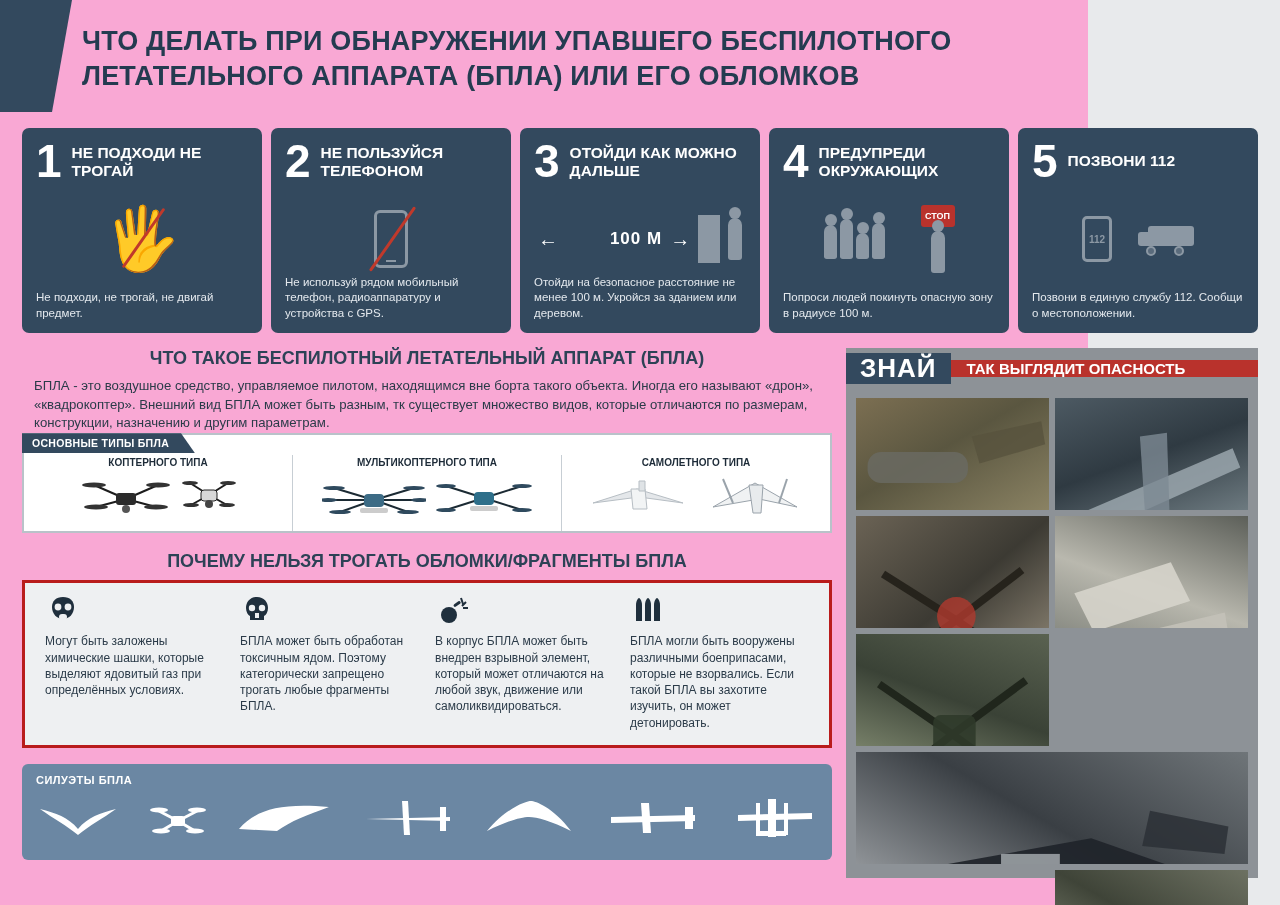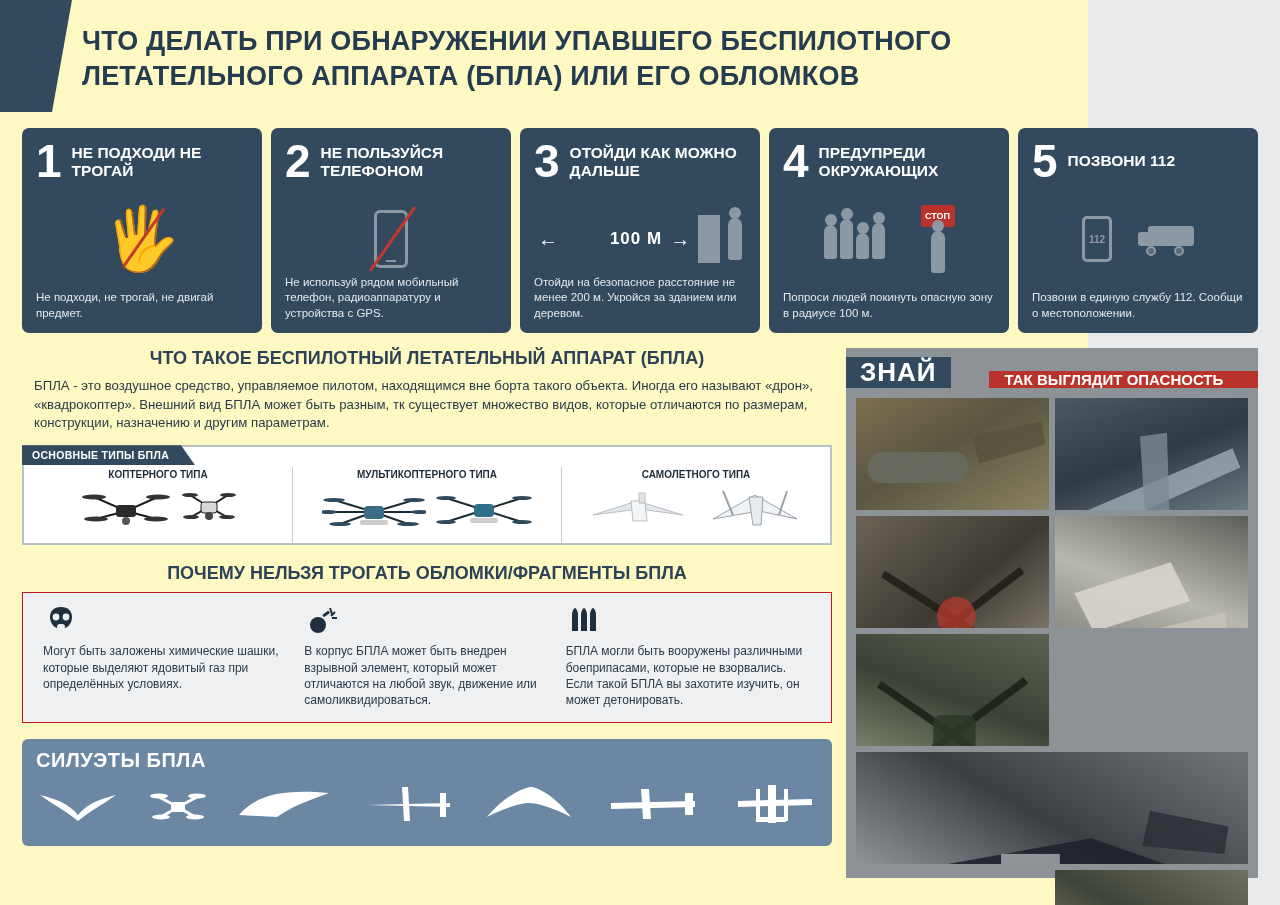--- a/index.html
+++ b/index.html
@@ -3,21 +3,21 @@
 <meta charset="utf-8">
 <style>
   * { box-sizing: border-box; margin: 0; padding: 0; }
   body {
     width: 1280px; height: 905px;
     background: #e8eaec;
     font-family: "Liberation Sans", sans-serif;
     overflow: hidden;
     position: relative;
   }
-  .poster { position: relative; width: 1088px; height: 905px; background: #fef9c3; }
+  .poster { position: relative; width: 1088px; height: 905px; background: #f9a8d4; }
 
   
   .header { position: relative; height: 112px; }
   .header-flag {
     position: absolute; left: 0; top: 0; width: 72px; height: 112px;
     background: #33495e;
     clip-path: polygon(0 0, 72px 0, 52px 112px, 0 112px);
   }
   .header-title {
     position: absolute; left: 82px; top: 24px; width: 1050px;
@@ -79,53 +79,53 @@
 
   
   .left-col { position: absolute; left: 22px; top: 348px; width: 810px; }
   .sec-title {
     color: #2d4256; font-size: 18px; font-weight: bold; text-transform: uppercase;
     margin-bottom: 8px;
     text-align: center;
   }
   .sec-para { font-size: 13.2px; color: #2b3b49; line-height: 1.42; padding-left: 12px; }
 
-  .types-box { margin-top: 12px; border: 2px solid #b9c2c9; background: #fff; position: relative; height: 100px; }
+  .types-box { margin-top: 0; border: 2px solid #b9c2c9; background: #fff; position: relative; height: 100px; }
   .types-tab {
     position: absolute; left: -2px; top: -2px; height: 20px; background: #33495e; color: #fff;
     font-size: 10.5px; font-weight: bold; padding: 0 26px 0 10px; line-height: 20px;
     letter-spacing: .3px;
     clip-path: polygon(0 0, calc(100% - 14px) 0, 100% 100%, 0 100%);
   }
   .types-cols { display: flex; height: 100%; padding-top: 20px; }
   .types-col { flex: 1; border-right: 1px solid #c7ced4; position: relative; }
   .types-col:last-child { border-right: none; }
   .types-col .cap {
     text-align: center; font-size: 10px; font-weight: bold; color: #1d2b38;
     text-transform: uppercase; margin-top: 2px;
   }
   .drone-art { display:flex; align-items:center; justify-content:center; gap:10px; height:56px; }
 
   .why-title { margin-top: 18px; }
-  .why-box { border: 1px solid #b91c1c; background: #eef0f2; display: flex; padding: 12px 16px 14px 8px; }
+  .why-box { border: 3px solid #b91c1c; background: #eef0f2; display: flex; padding: 12px 16px 14px 8px; }
   .why-item { flex: 1; padding: 0 12px; }
   .why-ico { height: 32px; color: #1f2f3d; font-size: 24px; }
   .why-text { font-size: 12px; color: #2b3b49; line-height: 1.36; margin-top: 6px; }
 
   .sil-box { margin-top: 16px; background: #6b87a3; border-radius: 6px; padding: 10px 14px 14px 14px; }
-  .sil-title { color: #fff; font-size: 20px; font-weight: bold; text-transform: uppercase; letter-spacing: .5px;}
+  .sil-title { color: #fff; font-size: 11px; font-weight: bold; text-transform: uppercase; letter-spacing: .5px;}
   .sil-row { display: flex; align-items: center; justify-content: space-between; margin-top: 6px; height: 54px; }
   .sil svg { display: block; }
 
   
   .right-panel {
     position: absolute; left: 846px; top: 348px; width: 412px; height: 530px;
     background: #8d9297; padding: 0;
   }
-  .znai-bar { display: flex; align-items: flex-end; height: 40px; gap: 38px; }
+  .znai-bar { display: flex; align-items: center; height: 40px; }
   .znai-word {
     background: #33495e; color: #fff; font-size: 26px; font-weight: bold;
     padding: 0 14px; display: flex; align-items: center; letter-spacing: 1px;
   }
   .znai-red {
     flex: 1; background: #b9322c; color: #fff; font-size: 15px; font-weight: bold;
     display: flex; align-items: center; padding-left: 16px; text-transform: uppercase;
   }
   .photo-grid { padding: 10px; display: grid; gap: 6px; grid-template-columns: 1fr 1fr; grid-auto-rows: 112px; }
   .photo { background: #4f5a63; position: relative; overflow: hidden; }
@@ -183,21 +183,21 @@
       </div>
       <div class="step-art">
         <div class="dist-row">
           <span class="arrow">←</span>
           <span class="dist-text">100 М</span>
           <span class="arrow">→</span>
           <span class="bld"></span>
           <span class="person"></span>
         </div>
       </div>
-      <div class="step-desc">Отойди на безопасное расстояние не менее 200 м. Укройся за зданием или деревом.</div>
+      <div class="step-desc">Отойди на безопасное расстояние не менее 100 м. Укройся за зданием или деревом.</div>
     </div>
 
     <div class="step-card">
       <div class="step-head">
         <div class="step-num">4</div>
         <div class="step-label">ПРЕДУПРЕДИ ОКРУЖАЮЩИХ</div>
       </div>
       <div class="step-art" style="gap:36px;">
         <div class="crowd">
           <span class="person"></span>
@@ -337,20 +337,31 @@
             <path d="M18 2c7 0 11 4 11 10 0 7-5 12-11 12S7 19 7 12C7 6 11 2 18 2z" fill="#1f2f3d"></path>
             <circle cx="13" cy="12" r="3.4" fill="#eef0f2"></circle>
               <circle cx="23" cy="12" r="3.4" fill="#eef0f2"></circle>
             <rect x="14" y="19" width="8" height="6" rx="3" fill="#eef0f2"></rect>
           </svg>
         </div>
         <div class="why-text">Могут быть заложены химические шашки, которые выделяют ядовитый газ при определённых условиях.</div>
       </div>
       <div class="why-item">
         <div class="why-ico">
+          <svg width="34" height="30" viewBox="0 0 34 30">
+            <path d="M17 2c7 0 11 5 11 11 0 4-2 7-4 8v4H10v-4c-2-1-4-4-4-8C6 7 10 2 17 2z" fill="#1f2f3d"></path>
+            <circle cx="12" cy="13" r="3.2" fill="#eef0f2"></circle>
+              <circle cx="22" cy="13" r="3.2" fill="#eef0f2"></circle>
+            <rect x="15" y="18" width="4" height="5" fill="#eef0f2"></rect>
+          </svg>
+        </div>
+        <div class="why-text">БПЛА может быть обработан токсичным ядом. Поэтому категорически запрещено трогать любые фрагменты БПЛА.</div>
+      </div>
+      <div class="why-item">
+        <div class="why-ico">
           <svg width="36" height="30" viewBox="0 0 36 30">
             <circle cx="14" cy="20" r="8" fill="#1f2f3d"></circle>
             <rect x="18" y="10" width="8" height="3" rx="1.5" fill="#1f2f3d" transform="rotate(-35 18 10)"></rect>
             <path d="M26 3 L28 9 M31 7 L27 11 M33 13 L28 13" stroke="#1f2f3d" stroke-width="2"></path>
           </svg>
         </div>
         <div class="why-text">В корпус БПЛА может быть внедрен взрывной элемент, который может отличаются на любой звук, движение или самоликвидироваться.</div>
       </div>
       <div class="why-item">
         <div class="why-ico">

